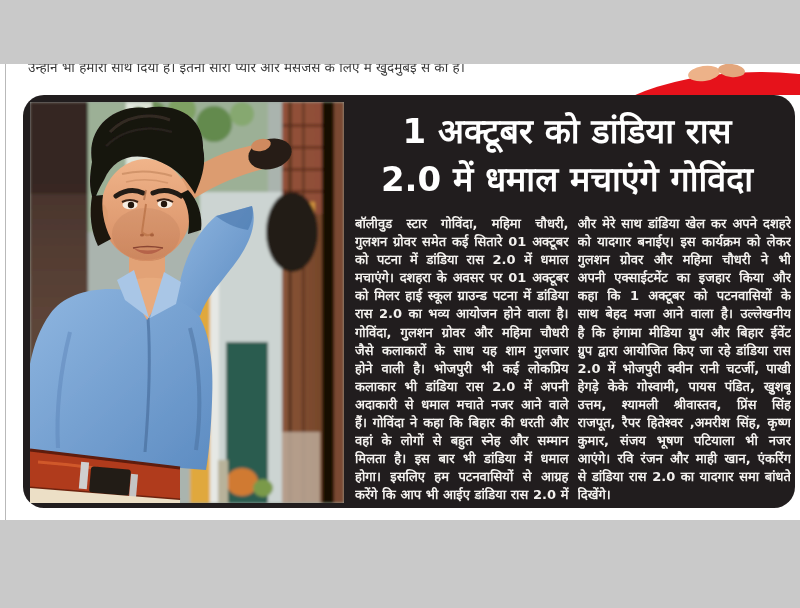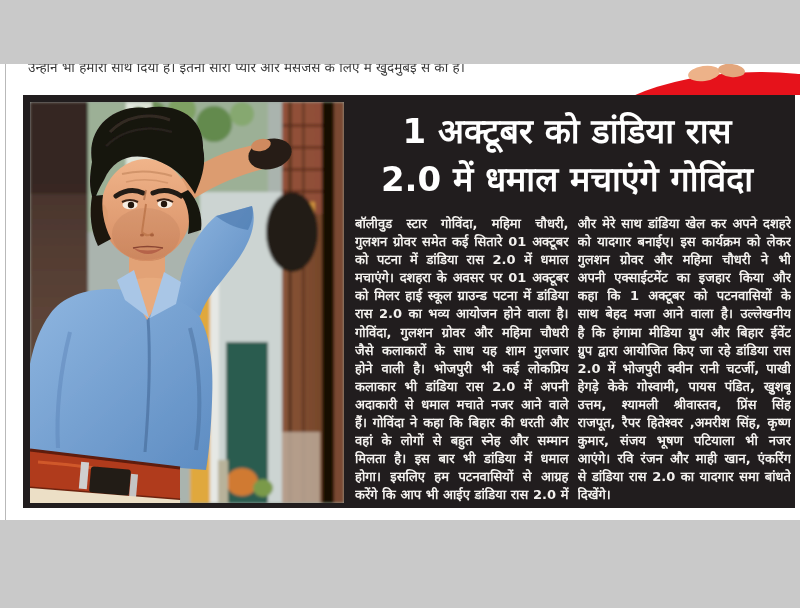--- a/index.html
+++ b/index.html
@@ -15,21 +15,21 @@
   .strip{
     position:absolute;left:28px;top:57px;z-index:1;display:flex;
     font-size:13.5px;line-height:20px;color:#3a3a3a;font-weight:500;white-space:nowrap;
   }
   
   .red-clip{position:absolute;left:560px;top:0;width:240px;height:95px;overflow:hidden;z-index:1;}
   .red-ellipse{position:absolute;left:15px;top:72px;width:370px;height:176px;border-radius:50%;background:#e6121b;}
   .red-skin1{position:absolute;left:128px;top:66px;width:32px;height:15px;border-radius:50%;background:#edb289;transform:rotate(-8deg);}
   .red-skin2{position:absolute;left:158px;top:64px;width:27px;height:13px;border-radius:50%;background:#e3a67c;transform:rotate(6deg);}
   
-  .article{position:absolute;left:23px;top:95px;width:772px;height:413px;background:#211d1e;z-index:2;}
+  .article{position:absolute;left:23px;top:95px;width:772px;height:413px;background:#211d1e;z-index:2;border-radius:21px;}
   .photo{position:absolute;left:7px;top:7px;width:314px;height:401px;overflow:hidden;background:#9aa69e;}
   .headline{
     position:absolute;left:322px;top:12px;width:444px;height:102px;
     color:#ffffff;font-size:34px;line-height:48px;font-weight:700;
     text-align:center;white-space:pre-line;
   }
   .columns{position:absolute;left:332px;top:120px;width:436px;height:290px;display:flex;gap:9px;overflow:hidden;}
   .col{
     flex:1 1 0;color:#f3f1ee;font-size:13px;line-height:18.1px;font-weight:700;
     text-align:justify;text-align-last:justify;white-space:pre-line;overflow:hidden;

